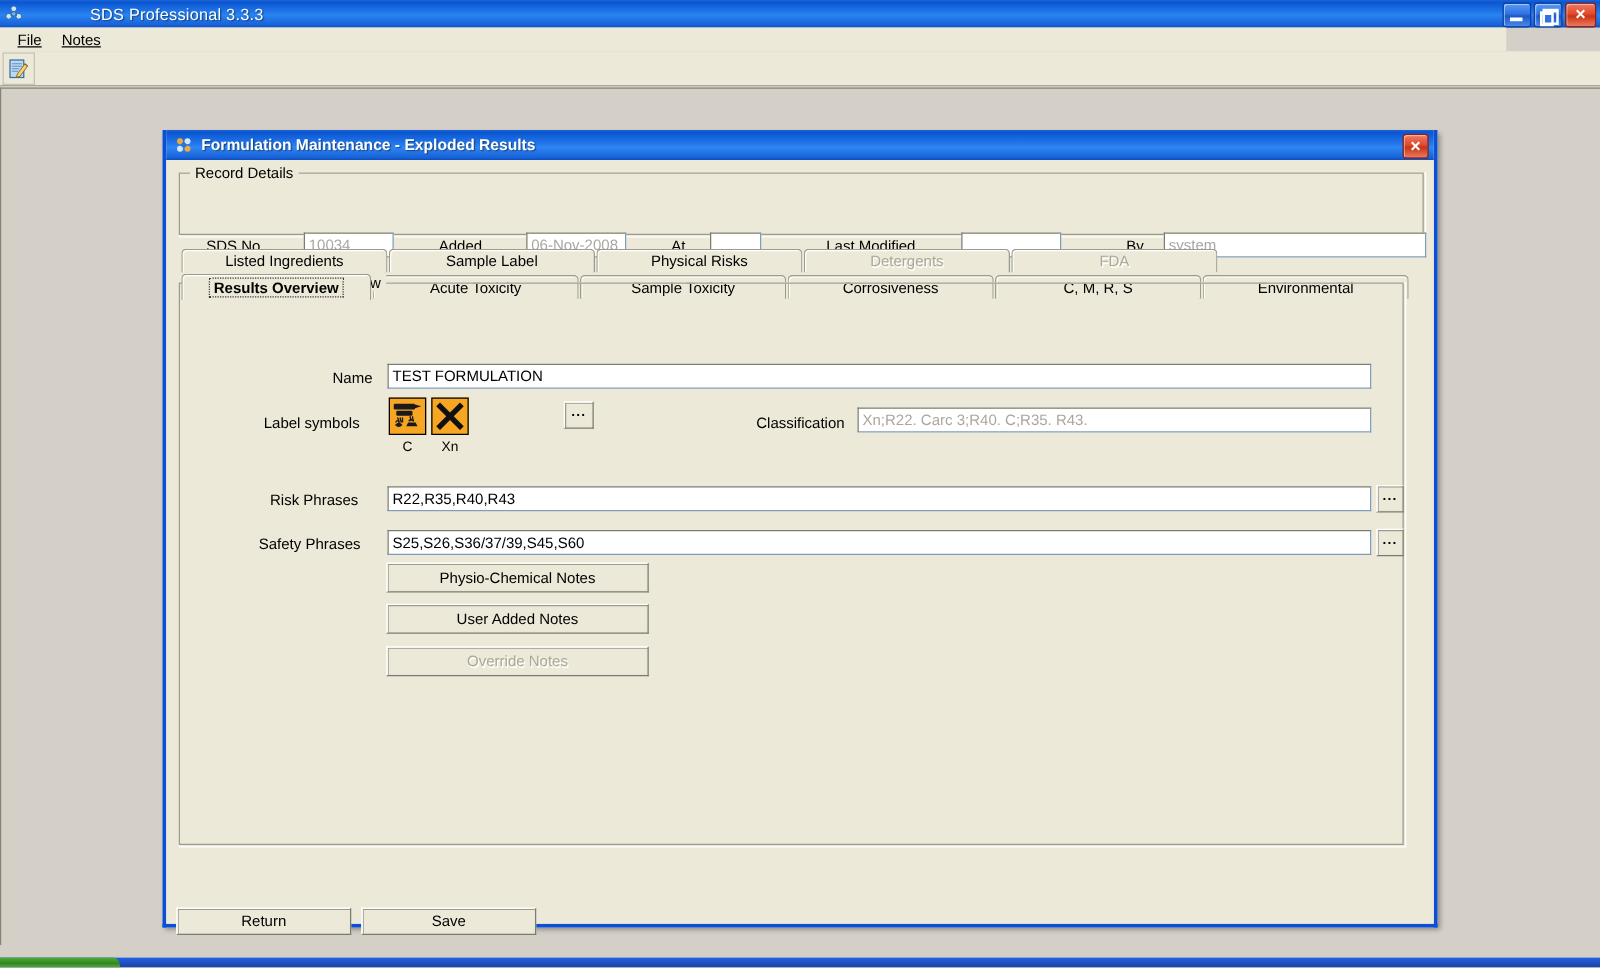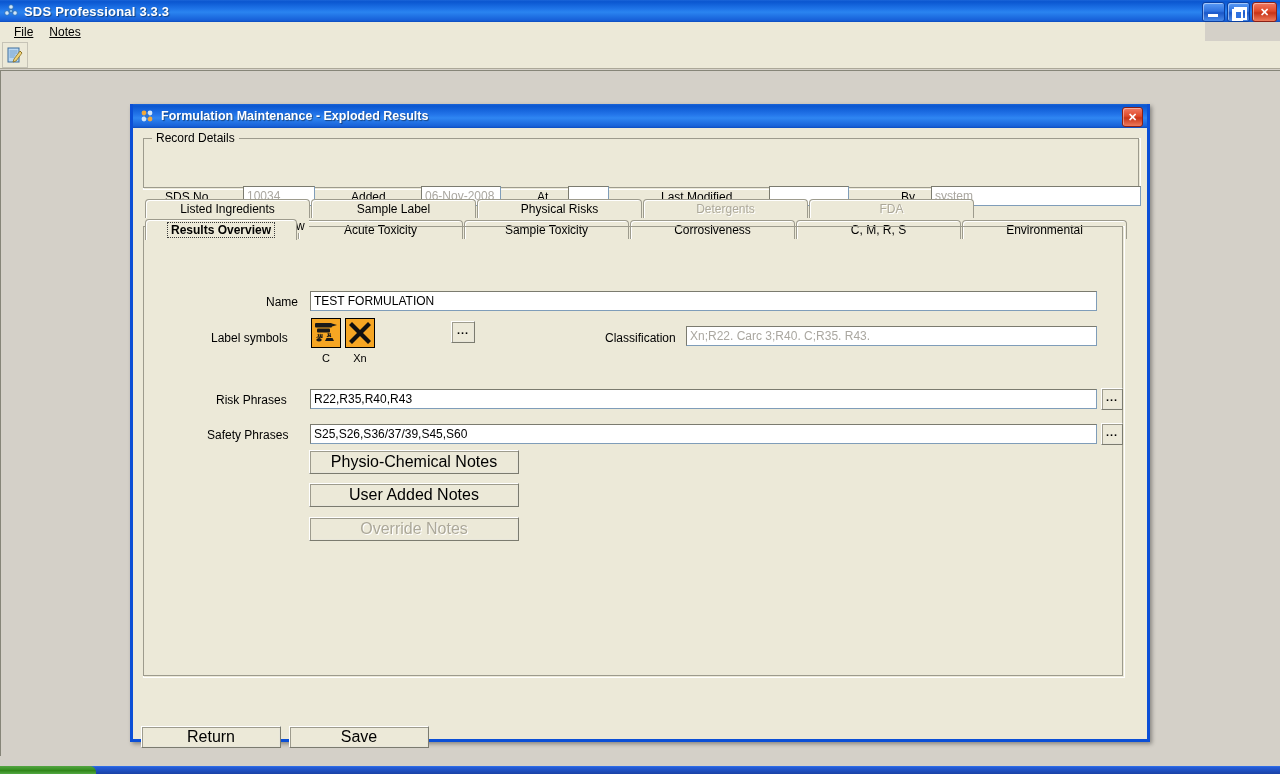--- a/index.html
+++ b/index.html
@@ -22,23 +22,24 @@
   .app-titlebar {
     position: absolute; left: 0; top: 0; width: 1280px; height: 22px;
     background: linear-gradient(to bottom, #1a64d8 0%, #0a56d0 8%, #1f74e8 40%, #2a84f0 55%, #1760d8 92%, #0c4cbe 100%);
     display: flex; align-items: center;
   }
   .app-title-icon {
     width: 16px; height: 16px; margin-left: 3px; margin-right: 5px;
     position: relative; flex: none;
   }
   .app-title-text {
-    color: #fff; font-weight: bold; font-size: 13px;
+    color: #fff; font-weight: normal; font-size: 13px;
     text-shadow: 1px 1px 1px rgba(0,0,0,.45);
     letter-spacing: 0.2px;
+    margin-left: 48px;
   }
   .win-buttons {
     position: absolute; right: 3px; top: 2px; display: flex; gap: 2px;
   }
   .win-btn {
     width: 21px; height: 18px; border-radius: 3px;
     border: 1px solid #0b3fa0;
     background: linear-gradient(to bottom, #5a9bf5, #2f72e0 45%, #1b57c8 55%, #4a8ae8);
     position: relative; cursor: pointer;
     box-shadow: inset 1px 1px 0 rgba(255,255,255,.45);
@@ -170,21 +171,21 @@
   }
   .field.readonly { color: #aaa7a0; background: #fff; }
 
   .btn {
     background: #ece9d8;
     border: 1px solid #ffffff;
     border-right-color: #7b7b6f; border-bottom-color: #7b7b6f;
     box-shadow: 1px 1px 0 #9d9b8d inset, -1px -1px 0 #e8e6da inset;
     box-sizing: border-box;
     font-family: "Liberation Sans", sans-serif;
-    font-size: 16px;
+    font-size: 12px;
     color: #000;
     cursor: pointer;
     display: flex; align-items: center; justify-content: center;
   }
   .btn.disabled { color: #aca899; text-shadow: 1px 1px 0 #fff; cursor: default; }
   .btn.dots { letter-spacing: 1px; font-weight: bold; font-size: 11px; padding-bottom: 4px; }
   .tab {
     position: absolute;
     height: 19px;
     background: #ece9d8;

